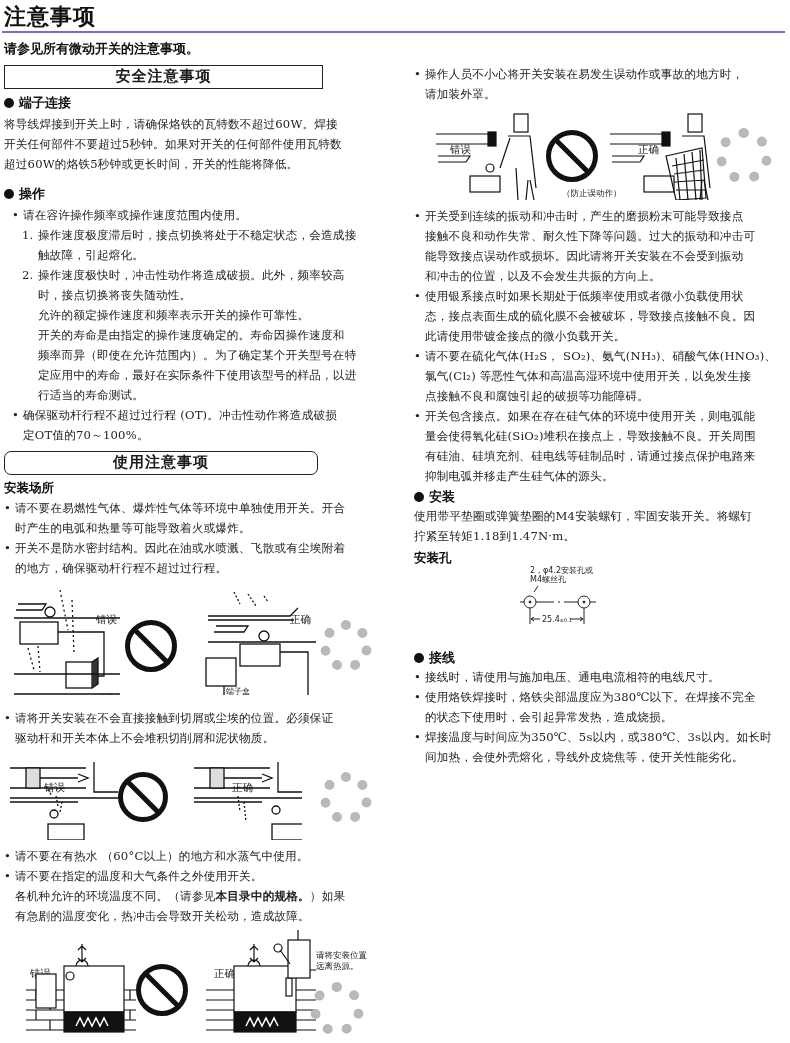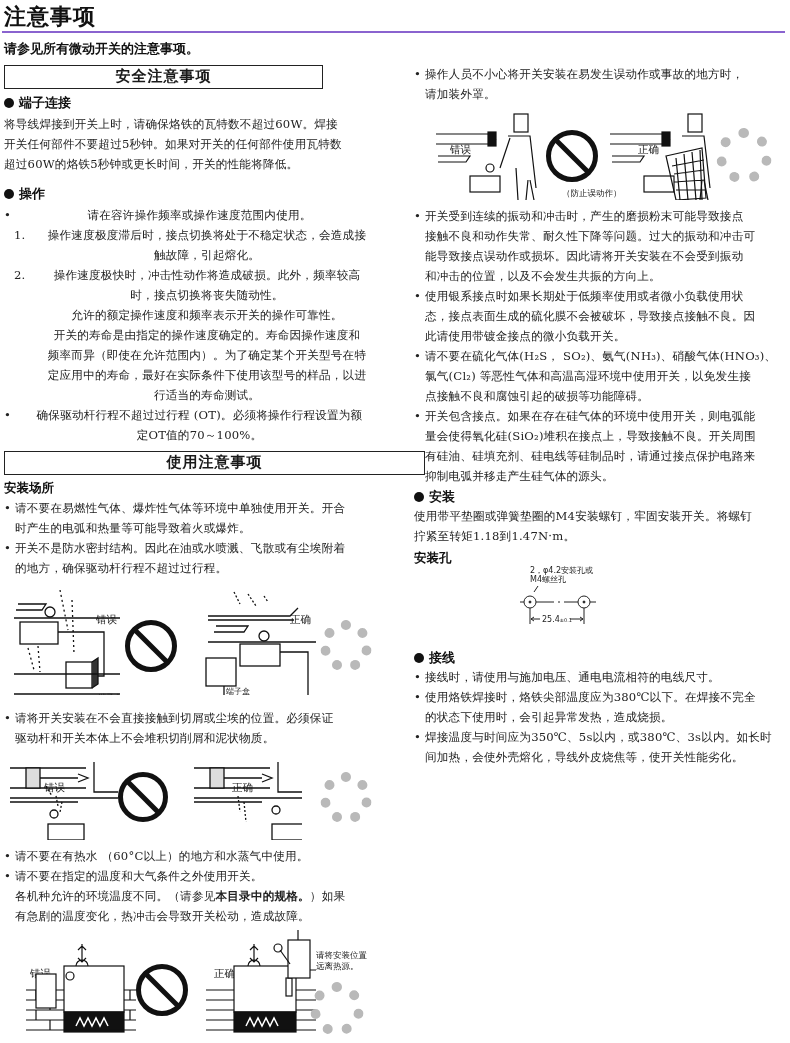--- a/index.html
+++ b/index.html
@@ -64,46 +64,46 @@
 </div>
 <div class="abs para" style="left:4px;top:114px;width:380px;">
   <div>将导线焊接到开关上时，请确保烙铁的瓦特数不超过60W。焊接</div>
   <div>开关任何部件不要超过5秒钟。如果对开关的任何部件使用瓦特数</div>
   <div>超过60W的烙铁5秒钟或更长时间，开关的性能将降低。</div>
 </div>
 
 <div class="abs h-dot" style="left:4px;top:185px;">
   <span class="dot"></span><span>操作</span>
 </div>
-<div class="abs para" style="left:4px;top:205px;width:380px;text-align:center;">
+<div class="abs para" style="left:12px;top:205px;width:380px;">
   <div class="bul">请在容许操作频率或操作速度范围内使用。</div>
   <div class="num">
     <span class="n">1.</span>
     <div>操作速度极度滞后时，接点切换将处于不稳定状态，会造成接</div>
     <div>触故障，引起熔化。</div>
   </div>
   <div class="num">
     <span class="n">2.</span>
     <div>操作速度极快时，冲击性动作将造成破损。此外，频率较高</div>
     <div>时，接点切换将丧失随动性。</div>
   </div>
   <div class="indent">
     <div>允许的额定操作速度和频率表示开关的操作可靠性。</div>
     <div>开关的寿命是由指定的操作速度确定的。寿命因操作速度和</div>
     <div>频率而异（即使在允许范围内）。为了确定某个开关型号在特</div>
     <div>定应用中的寿命，最好在实际条件下使用该型号的样品，以进</div>
     <div>行适当的寿命测试。</div>
   </div>
   <div class="bul">
-    <div>确保驱动杆行程不超过过行程  (OT)。必须将操作行程设置为额</div>
+    <div>确保驱动杆行程不超过过行程  (OT)。冲击性动作将造成破损</div>
     <div>定OT值的70～100%。</div>
   </div>
 </div>
 
-<div class="abs section-box" style="left:4px;top:451px;width:421px;height:24px;">使用注意事项</div>
+<div class="abs section-box" style="left:4px;top:451px;width:314px;height:24px;border-radius:7px;">使用注意事项</div>
 
 <div class="abs h-plain" style="left:4px;top:480px;">安装场所</div>
 <div class="abs para" style="left:4px;top:498px;width:380px;">
   <div class="bul">
     <div>请不要在易燃性气体、爆炸性气体等环境中单独使用开关。开合</div>
     <div>时产生的电弧和热量等可能导致着火或爆炸。</div>
   </div>
   <div class="bul">
     <div>开关不是防水密封结构。因此在油或水喷溅、飞散或有尘埃附着</div>
     <div>的地方，确保驱动杆行程不超过过行程。</div>

